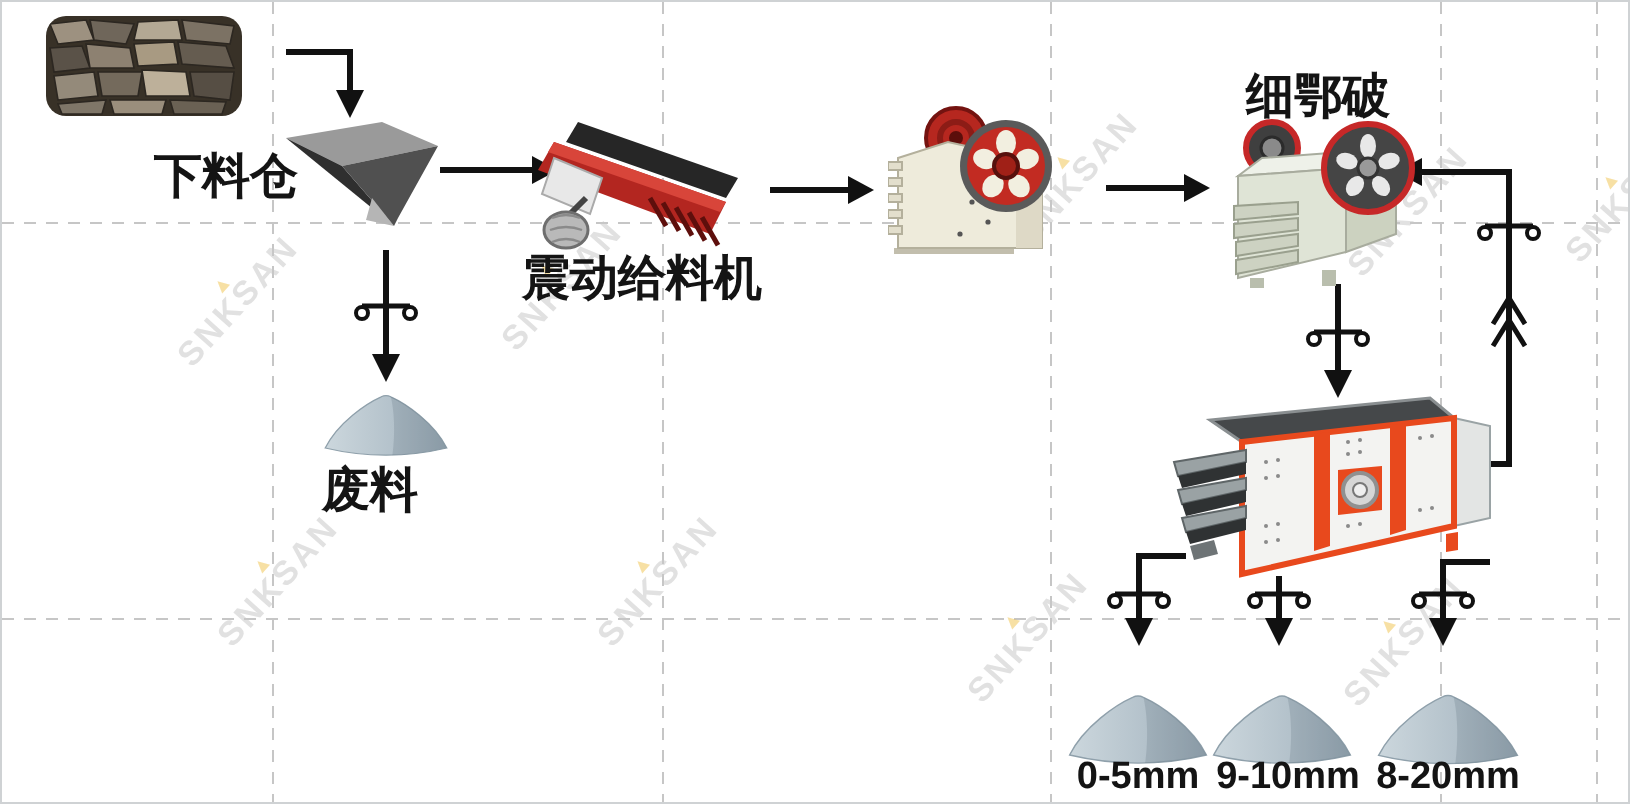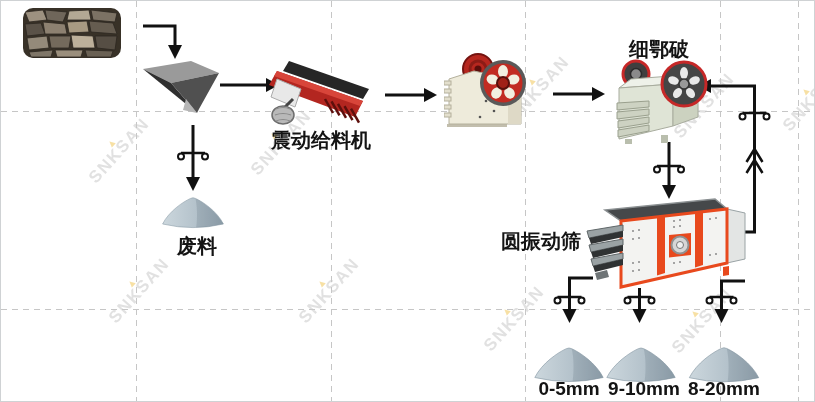--- a/index.html
+++ b/index.html
@@ -10,21 +10,21 @@
          background:repeating-linear-gradient(to bottom,#c6c6c6 0 6px,transparent 6px 11px);}
   .hline{position:absolute;left:0;width:815px;height:1px;
          background:repeating-linear-gradient(to right,#c6c6c6 0 6px,transparent 6px 11px);}
   
   .wm{position:absolute;transform:rotate(-48deg);font-weight:bold;font-size:17px;letter-spacing:1.5px;
       color:#c9c9c9;opacity:.55;white-space:nowrap;}
   .wm i{position:absolute;top:-7px;left:36px;font-style:normal;font-size:10px;color:#f0c24a;opacity:.9;}
   
   .shape{position:absolute;}
   
-  .lbl{position:absolute;text-align:center;font-weight:bold;color:#141414;font-size:20px;line-height:22px;}
+  .lbl{position:absolute;text-align:center;font-weight:bold;color:#141414;font-size:24px;line-height:22px;}
   .lbl.small{font-size:19px;}
   .connectors{position:absolute;left:0;top:0;}
 </style>
 </head>
 <body>
 
 <div class="canvas">
 
   <div class="vline" style="left:135px"></div>
   <div class="vline" style="left:330px"></div>
@@ -268,21 +268,21 @@
   </svg>
   <svg class="shape" style="left:604px;top:342px" width="72" height="42" viewBox="0 0 80 46">
     <path d="M2,38 C10,22 28,10 37,6 Q40,4.5 43,6 C52,10 70,22 78,38 Q40,47 2,38 Z" fill="url(#coneG)" stroke="#8fa0ab" stroke-width="0.8"></path>
     <path d="M43,6 C52,10 70,22 78,38 Q58,42.5 44,42.5 C46,28 45,14 43,6 Z" fill="rgba(90,110,125,0.22)"></path>
   </svg>
   <svg class="shape" style="left:686px;top:342px" width="74" height="42" viewBox="0 0 80 46">
     <path d="M2,38 C10,22 28,10 37,6 Q40,4.5 43,6 C52,10 70,22 78,38 Q40,47 2,38 Z" fill="url(#coneG)" stroke="#8fa0ab" stroke-width="0.8"></path>
     <path d="M43,6 C52,10 70,22 78,38 Q58,42.5 44,42.5 C46,28 45,14 43,6 Z" fill="rgba(90,110,125,0.22)"></path>
   </svg>
 
-  <div class="lbl" style="left:146px;top:234px;width:100px">废料</div>
+  <div class="lbl" style="left:62px;top:77px;width:100px">下料仓</div>
+  <div class="lbl" style="left:134px;top:234px;width:100px">废料</div>
   <div class="lbl" style="left:258px;top:128px;width:124px">震动给料机</div>
   <div class="lbl" style="left:606px;top:37px;width:104px">细鄂破</div>
-  <div class="lbl" style="left:488px;top:229px;width:104px">圆振动筛</div>
   <div class="lbl small" style="left:518px;top:377px;width:100px">0-5mm</div>
   <div class="lbl small" style="left:593px;top:377px;width:100px">9-10mm</div>
   <div class="lbl small" style="left:671px;top:377px;width:104px">8-20mm</div>
 
 </div>
 
 </body></html>

